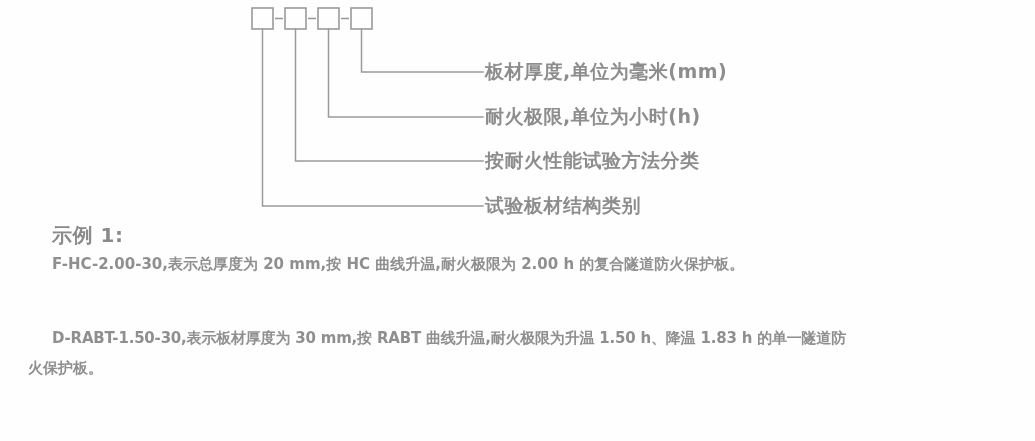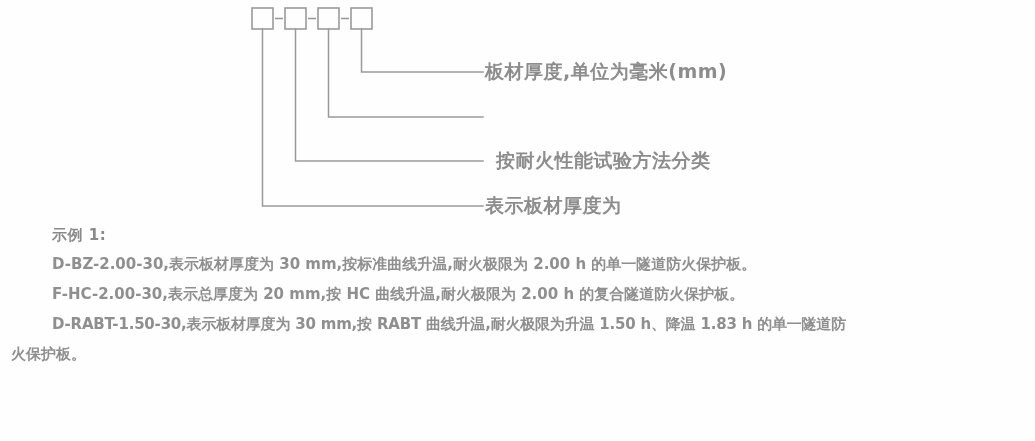--- a/index.html
+++ b/index.html
@@ -42,21 +42,21 @@
   #examples {
     position: absolute;
     left: 0;
     top: 222px;
     width: 1035px;
   }
   .ex-head {
     position: relative;
     margin: 0;
     padding: 0 0 0 52px;
-    font-size: 15px;
+    font-size: 20px;
     font-weight: 700;
     color: #8a8a8a;
     font-family: "DejaVu Sans", "Liberation Sans", sans-serif;
     letter-spacing: 0.5px;
     height: 27px;
     line-height: 27px;
     white-space: nowrap;
   }
   .ex-body {
     position: relative;
@@ -99,28 +99,28 @@
       <path d="M328.5 29 L328.5 117 L483 117"></path>
 
       <path d="M295.5 29 L295.5 161 L483 161"></path>
 
       <path d="M262.5 29 L262.5 206 L483 206"></path>
     </g>
   </svg>
 
   <div class="diag-label" style="left:485px; top:62px;">板材厚度,单位为毫米(mm)</div>
 
+  <div class="diag-label" style="left:485px; top:107px;">耐火极限,单位为小时(h)</div>
 
-  <div class="diag-label" style="left:496px; top:151px;">按耐火性能试验方法分类</div>
+  <div class="diag-label" style="left:485px; top:151px;">按耐火性能试验方法分类</div>
 
-  <div class="diag-label" style="left:485px; top:196px;">表示板材厚度为</div>
+  <div class="diag-label" style="left:485px; top:196px;">试验板材结构类别</div>
 </div>
 
 <div id="examples">
 
   <div class="ex-head">示例 1:</div>
-  <div class="ex-body">D-BZ-2.00-30,表示板材厚度为 30 mm,按标准曲线升温,耐火极限为 2.00 h 的单一隧道防火保护板。</div>
 
   <div class="ex-body">F-HC-2.00-30,表示总厚度为 20 mm,按 HC 曲线升温,耐火极限为 2.00 h 的复合隧道防火保护板。</div>
 
-  <div class="ex-body" style="letter-spacing:-0.2px;">D-RABT-1.50-30,表示板材厚度为 30 mm,按 RABT 曲线升温,耐火极限为升温 1.50 h、降温 1.83 h 的单一隧道防</div>
-  <div class="ex-body" style="padding-left:11px;">火保护板。</div>
+  <div class="ex-body" style="letter-spacing:-0.2px;margin-top:44px;">D-RABT-1.50-30,表示板材厚度为 30 mm,按 RABT 曲线升温,耐火极限为升温 1.50 h、降温 1.83 h 的单一隧道防</div>
+  <div class="ex-body" style="padding-left:28px;">火保护板。</div>
 </div>
 
 </body></html>

